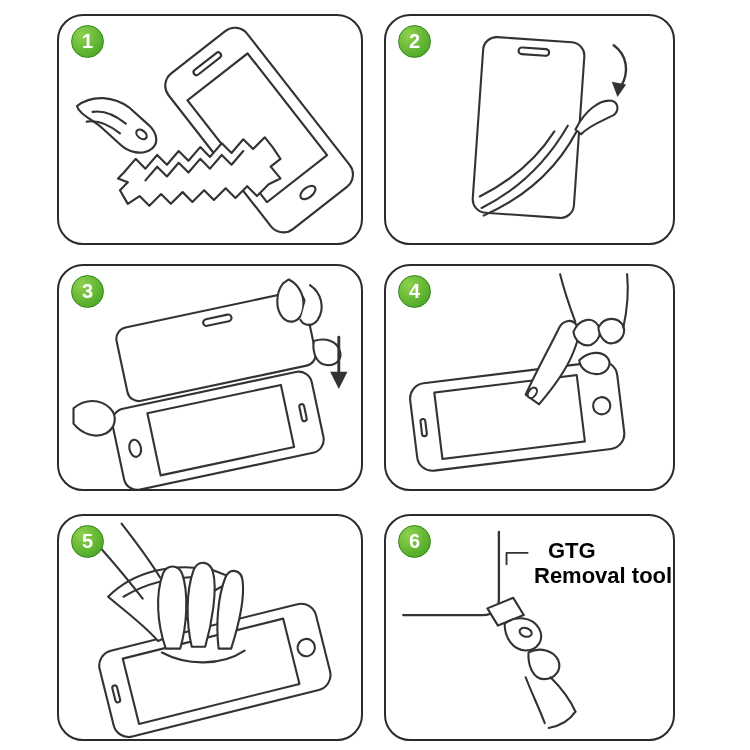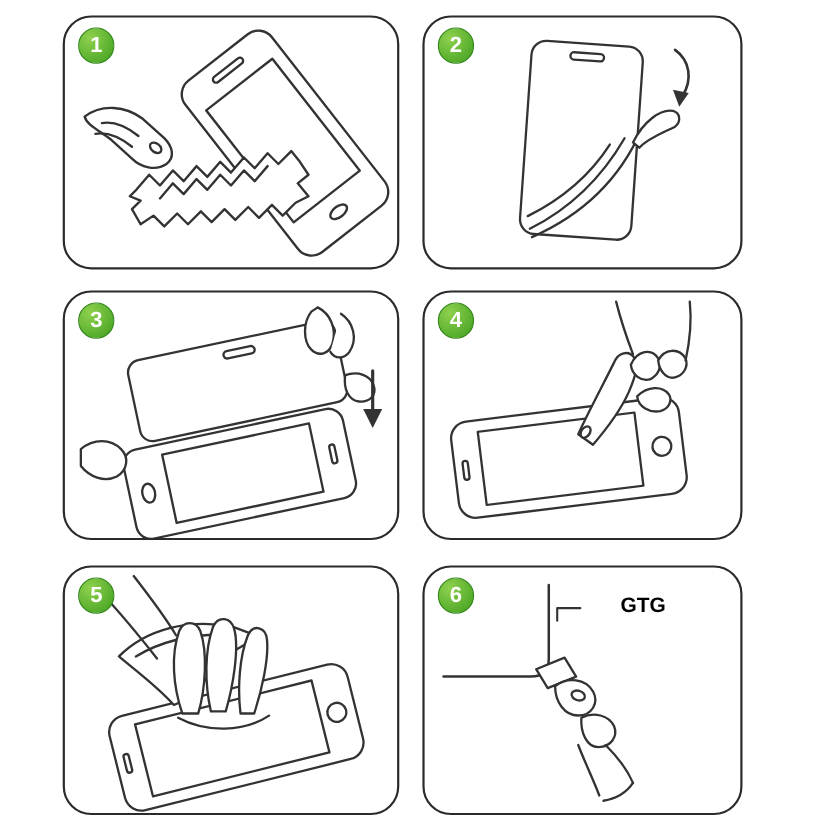--- a/index.html
+++ b/index.html
@@ -19,22 +19,22 @@
   .p6{left:384px;top:514px;width:291px;height:227px;}
   .badge{
     position:absolute;left:12px;top:9px;width:31px;height:31px;border-radius:50%;
     background:radial-gradient(circle at 32% 28%, #8ed14e, #3f9e1e);
     border:1px solid #2f8516;
     color:#ffffff;font-weight:bold;font-size:20px;
     display:flex;align-items:center;justify-content:center;z-index:2;
   }
   .art{position:absolute;left:0;top:0;width:100%;height:100%;}
   .tool-label{
-    position:absolute;left:164px;top:22px;width:140px;
-    font-weight:bold;font-size:19px;line-height:25px;color:#000;z-index:2;
+    position:absolute;left:148px;top:22px;width:140px;
+    font-weight:bold;font-size:22px;line-height:25px;color:#000;z-index:2;
   }
   .tool-label .l1{margin-left:14px;}
 </style>
 </head>
 <body>
 
 <div class="sheet">
 
   <section class="panel p1">
     <div class="badge">1</div>
@@ -156,20 +156,21 @@
           <path d="M58,8 C72,26 86,44 98,64"></path>
         </g>
       </g>
     </svg>
   </section>
 
   <section class="panel p6">
     <div class="badge">6</div>
     <div class="tool-label">
       <div class="l1">GTG</div>
+      <div class="l2">Removal tool</div>
     </div>
     <svg class="art" viewBox="0 0 300 232">
       <g stroke="#333" stroke-width="2.2" fill="none" stroke-linecap="round" stroke-linejoin="round">
         <g>
           <path d="M118,16 L118,86 Q118,103 101,103 L18,103" stroke-width="2.4"></path>
         </g>
         <polyline points="148,38 126,38 126,50" stroke-width="2"></polyline>
         <g>
           <path fill="#fff" d="M106,96 L133,85 L144,103 L117,114 Z"></path>
         </g>

